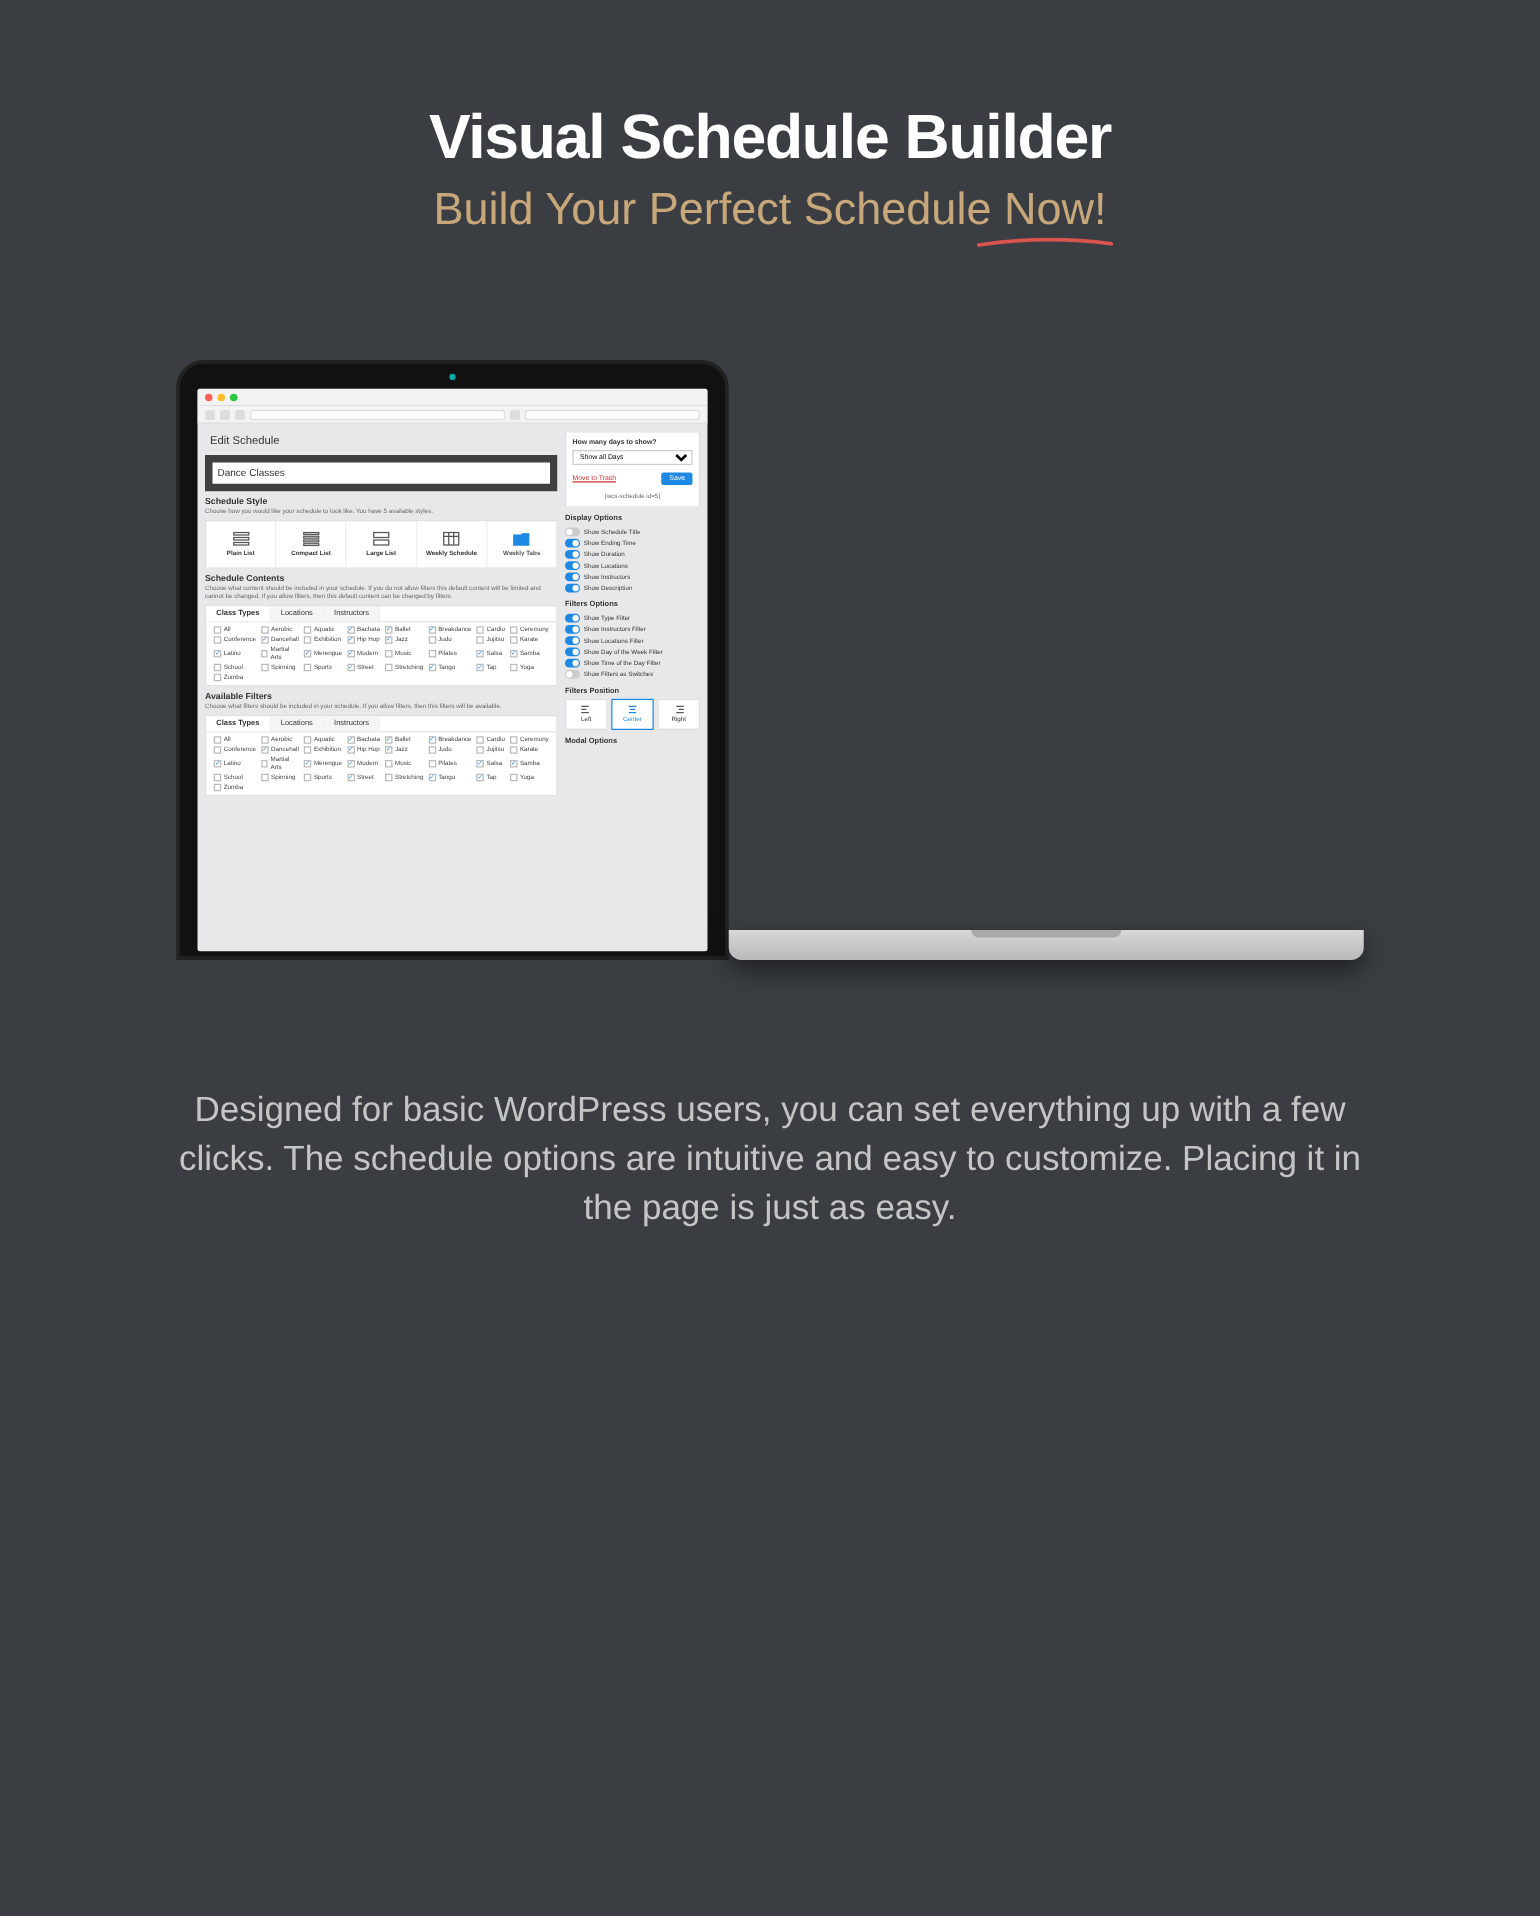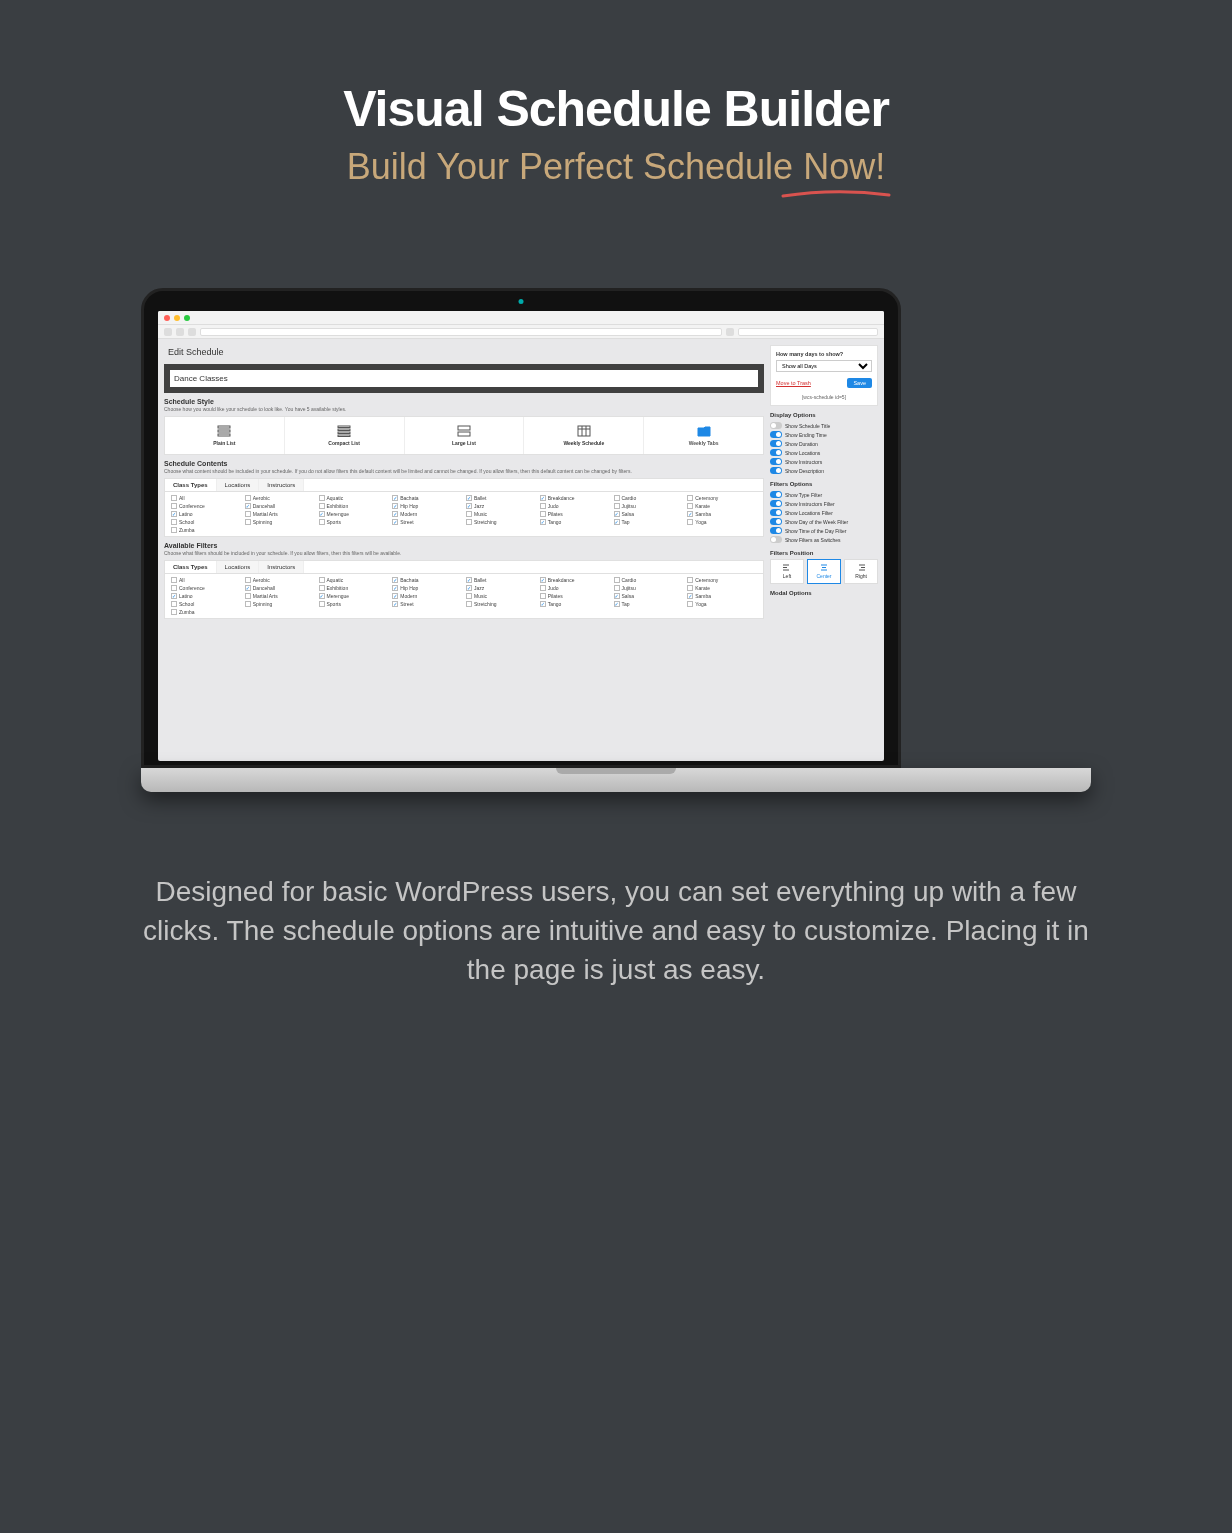--- a/index.html
+++ b/index.html
@@ -1,21 +1,21 @@
 <!DOCTYPE html>
 <html><head>
 <meta charset="utf-8">
 <style>
 * { box-sizing: border-box; margin: 0; padding: 0; }
 body { font-family: -apple-system, BlinkMacSystemFont, "Segoe UI", Helvetica, Arial, sans-serif; background: #3a3e42; width: 1232px; height: 1533px; color: #333; }
 .page { width: 100%; height: 100%; display: flex; flex-direction: column; align-items: center; padding-top: 80px; }
 .hero-title { color: #fff; font-size: 50px; font-weight: 700; letter-spacing: -1px; }
 .hero-subtitle { color: #c8a87a; font-size: 36px; font-weight: 300; margin-top: 8px; position: relative; }
 .hero-subtitle .underline { position: absolute; right: -6px; bottom: -12px; width: 110px; height: 10px; }
-.laptop { margin-top: 100px; width: 950px; display: flex; flex-direction: column; align-items: flex-start; }
+.laptop { margin-top: 100px; width: 950px; display: flex; flex-direction: row; align-items: flex-end; }
 .screen-frame { width: 760px; height: 480px; background: #111; border-radius: 22px 22px 0 0; border: 3px solid #222; padding: 20px 14px 4px; position: relative; display: flex; flex-direction: column; }
 .camera { position: absolute; top: 8px; left: 50%; transform: translateX(-50%); width: 5px; height: 5px; background: #0aa; border-radius: 50%; }
 .screen { flex: 1; background: #e8e8ea; border-radius: 2px; display: flex; flex-direction: column; overflow: hidden; font-size: 6px; }
 .titlebar { height: 14px; background: #f3f3f3; border-bottom: 1px solid #ddd; display: flex; align-items: center; padding: 0 6px; gap: 4px; }
 .dot { width: 6px; height: 6px; border-radius: 50%; }
 .dot.r { background: #ff5f57; } .dot.y { background: #ffbd2e; } .dot.g { background: #28c940; }
 .toolbar { height: 14px; background: #f3f3f3; border-bottom: 1px solid #ddd; display: flex; align-items: center; gap: 4px; padding: 0 6px; }
 .toolbar .nav { width: 8px; height: 8px; background: #ddd; border-radius: 2px; }
 .toolbar .search { flex: 1; height: 8px; background: #fff; border: 1px solid #ddd; border-radius: 2px; }
 .toolbar .search.sm { flex: 0 0 140px; }
@@ -54,21 +54,21 @@
 .toggle::after { content: ""; width: 5px; height: 5px; background: #fff; border-radius: 50%; position: absolute; top: 1px; left: 1px; }
 .toggle.on { background: #1e88e5; }
 .toggle.on::after { left: auto; right: 1px; }
 .optrow .txt { font-size: 5px; color: #333; }
 .fpos { display: flex; gap: 3px; }
 .fpos .posbtn { flex: 1; background: #fff; border: 1px solid #ddd; padding: 4px 2px; text-align: center; font-size: 5px; display:flex; flex-direction:column; align-items:center; gap:2px; cursor:pointer;}
 .fpos .posbtn.active { color: #1e88e5; border-color:#1e88e5;}
 .fpos .posbtn svg { width:10px; height:7px; }
 .laptop-base { width: 950px; height: 24px; background: linear-gradient(#d8d8d8, #b8b8b8); border-radius: 0 0 10px 10px; position: relative; box-shadow: 0 8px 20px rgba(0,0,0,0.5); }
 .laptop-base::before { content:""; position:absolute; top:0; left:50%; transform:translateX(-50%); width:120px; height:6px; background:#aaa; border-radius: 0 0 6px 6px; }
-.bottom-text { color: #c5c5c5; font-size: 28px; font-weight: 300; text-align: center; max-width: 950px; margin-top: 80px; line-height: 1.4; }
+.bottom-text { color: #c5c5c5; font-size: 28px; font-weight: 300; text-align: center; max-width: 950px; margin-top: 100px; line-height: 1.4; }
 </style>
 </head>
 <body>
 
 <div class="page">
   <div class="hero-title">Visual Schedule Builder</div>
   <div class="hero-subtitle">
     <span>Build Your Perfect Schedule Now!</span>
     <svg class="underline" viewBox="0 0 110 10">
         <path d="M2 6 Q 55 -2 108 5" stroke="#d9534f" stroke-width="3" fill="none" stroke-linecap="round"></path>

